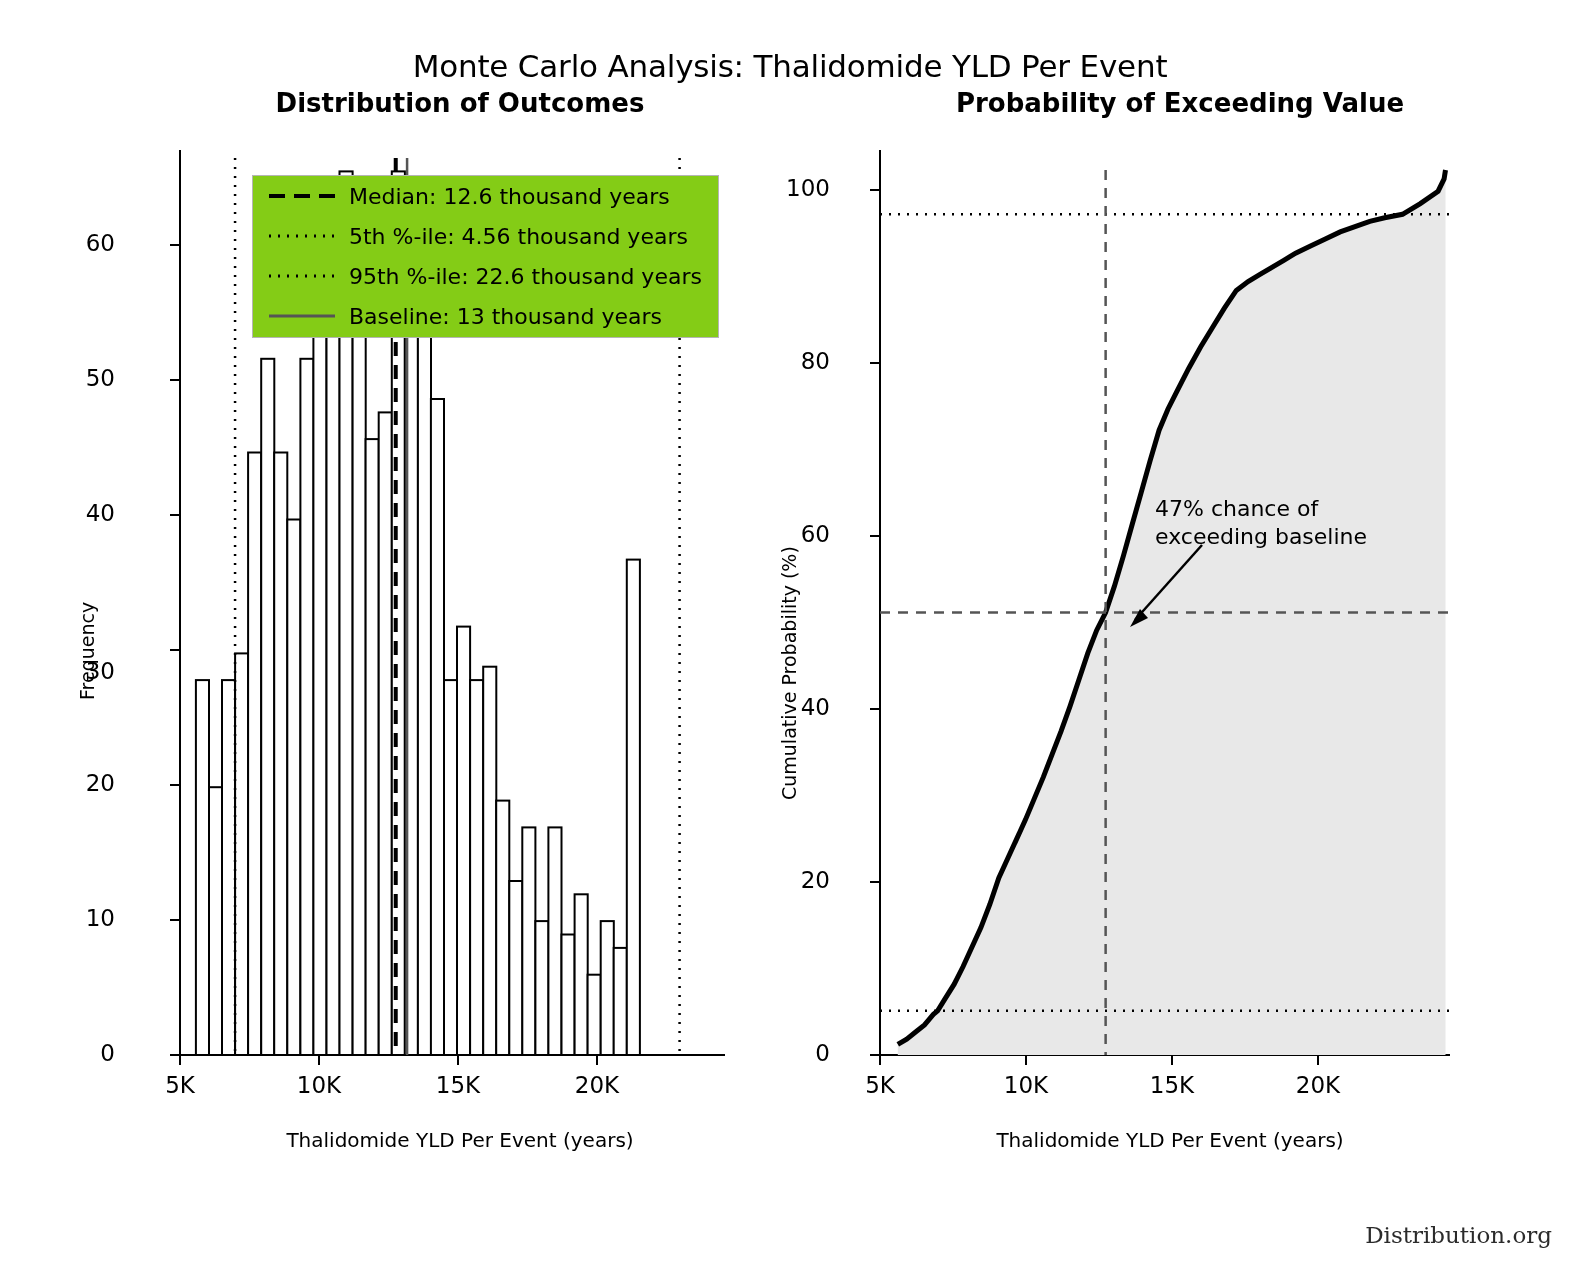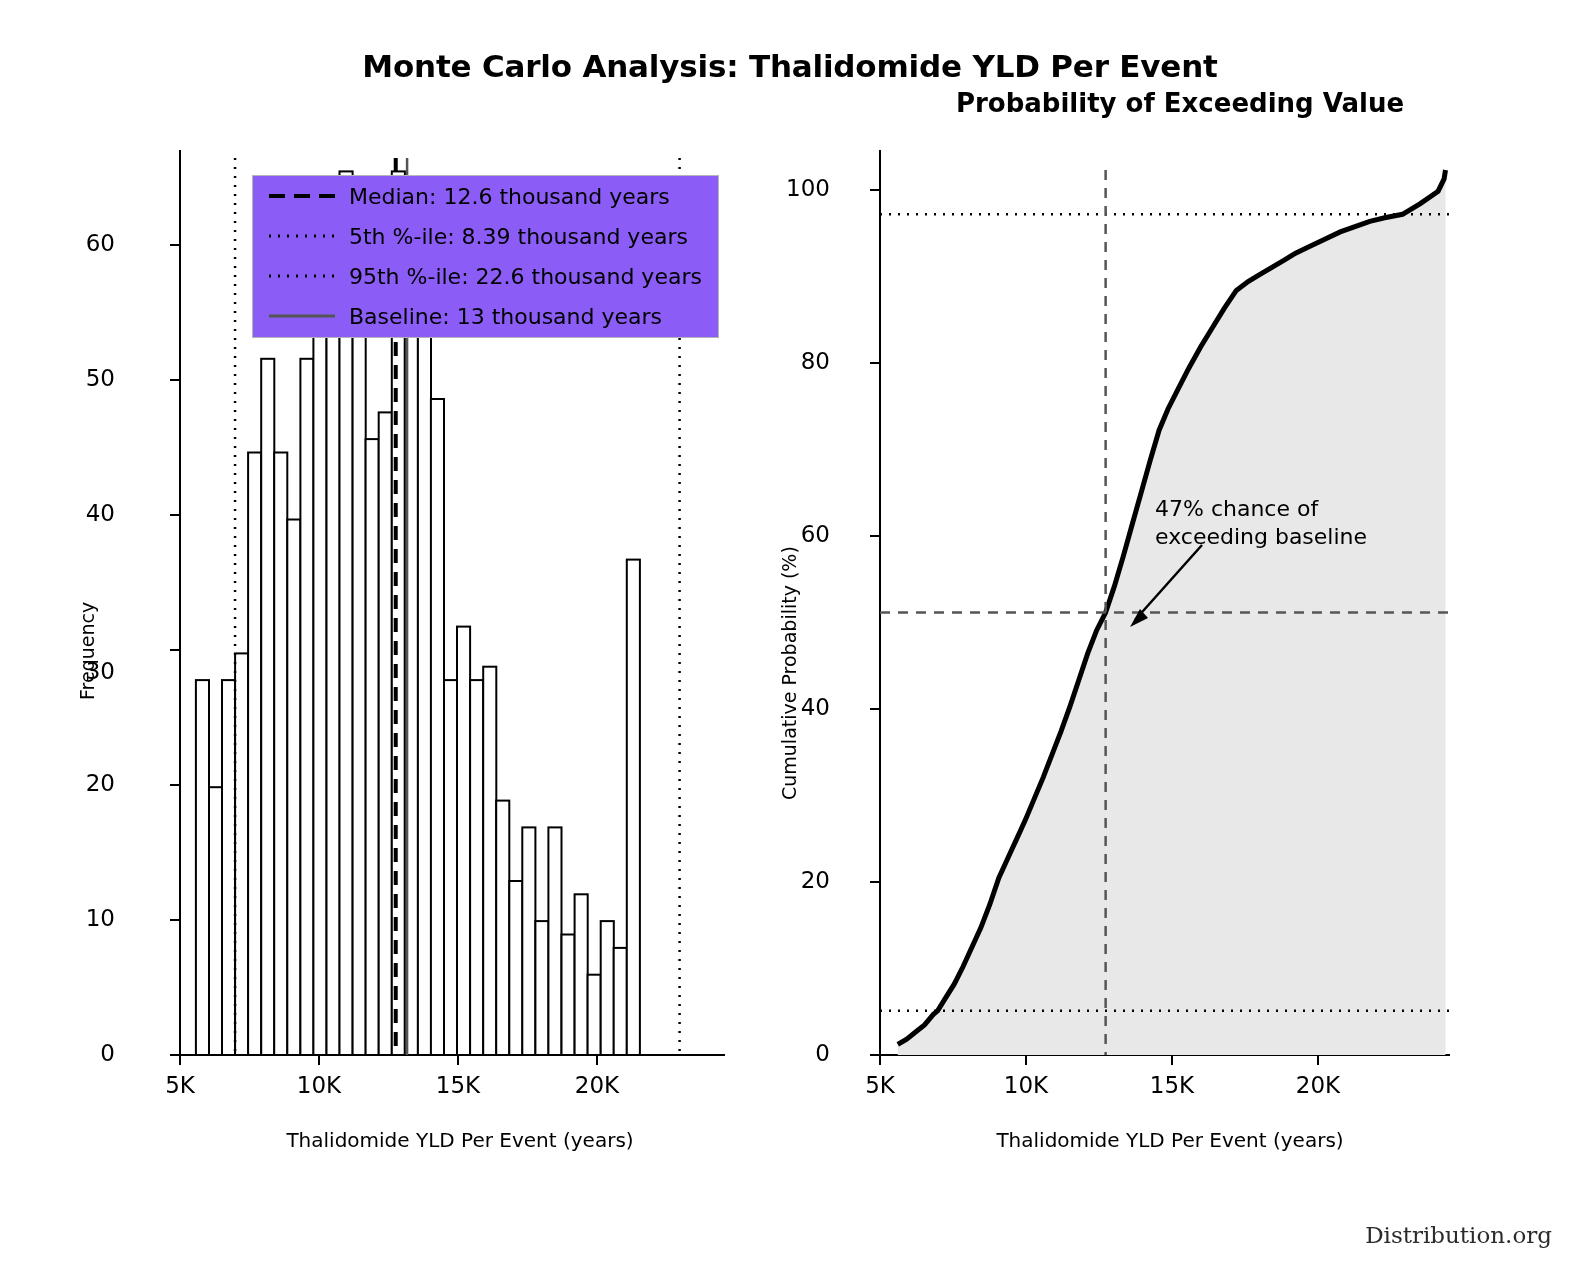--- a/index.html
+++ b/index.html
@@ -20,21 +20,21 @@
     width: 1580px;
     height: 1280px;
   }
   .suptitle {
     position: absolute;
     top: 48px;
     left: 0;
     width: 1580px;
     text-align: center;
     font-size: 31px;
-    font-weight: bold;
+    font-weight: normal;
     letter-spacing: -0.2px;
   }
   .panel-title {
     position: absolute;
     font-size: 26px;
     font-weight: bold;
     text-align: center;
   }
   #title-left {
     top: 88px;
@@ -79,21 +79,21 @@
     font-size: 23px;
     color: #2b2b2b;
     font-family: "DejaVu Serif", serif;
   }
   .legend-box {
     position: absolute;
     left: 252px;
     top: 175px;
     width: 467px;
     height: 163px;
-    background: #8b5cf6;
+    background: #84cc16;
     border: 1px solid #b5b5b5;
     box-sizing: border-box;
   }
   .legend-row {
     position: relative;
     height: 40px;
     display: flex;
     align-items: center;
     padding-left: 14px;
   }
@@ -116,20 +116,21 @@
     white-space: pre;
   }
 </style>
 </head>
 <body>
 
 <div id="root">
 
   <div class="suptitle">Monte Carlo Analysis: Thalidomide YLD Per Event</div>
 
+  <div class="panel-title" id="title-left">Distribution of Outcomes</div>
   <div class="panel-title" id="title-right">Probability of Exceeding Value</div>
 
   <svg class="plot" id="left-plot" style="left:120px; top:150px;" width="640" height="920" viewBox="0 0 640 920">
 
     <line x1="60" y1="0" x2="60" y2="905" stroke="#000" stroke-width="2"></line>
     <line x1="60" y1="905" x2="605" y2="905" stroke="#000" stroke-width="2"></line>
 
     <g stroke="#000" stroke-width="2">
       <line x1="50" y1="905" x2="60" y2="905"></line>
       <line x1="50" y1="770" x2="60" y2="770"></line>
@@ -214,21 +215,21 @@
           </svg>
       </span>
       <span class="legend-text">Median: 12.6 thousand years</span>
     </div>
     <div class="legend-row">
       <span class="legend-sample">
         <svg width="70" height="14">
             <line x1="2" y1="7" x2="68" y2="7" stroke="#000" stroke-width="3" stroke-dasharray="2,7"></line>
           </svg>
       </span>
-      <span class="legend-text">5th %-ile: 8.39 thousand years</span>
+      <span class="legend-text">5th %-ile: 4.56 thousand years</span>
     </div>
     <div class="legend-row">
       <span class="legend-sample">
         <svg width="70" height="14">
             <line x1="2" y1="7" x2="68" y2="7" stroke="#000" stroke-width="3" stroke-dasharray="2,7"></line>
           </svg>
       </span>
       <span class="legend-text">95th %-ile: 22.6 thousand years</span>
     </div>
     <div class="legend-row">

